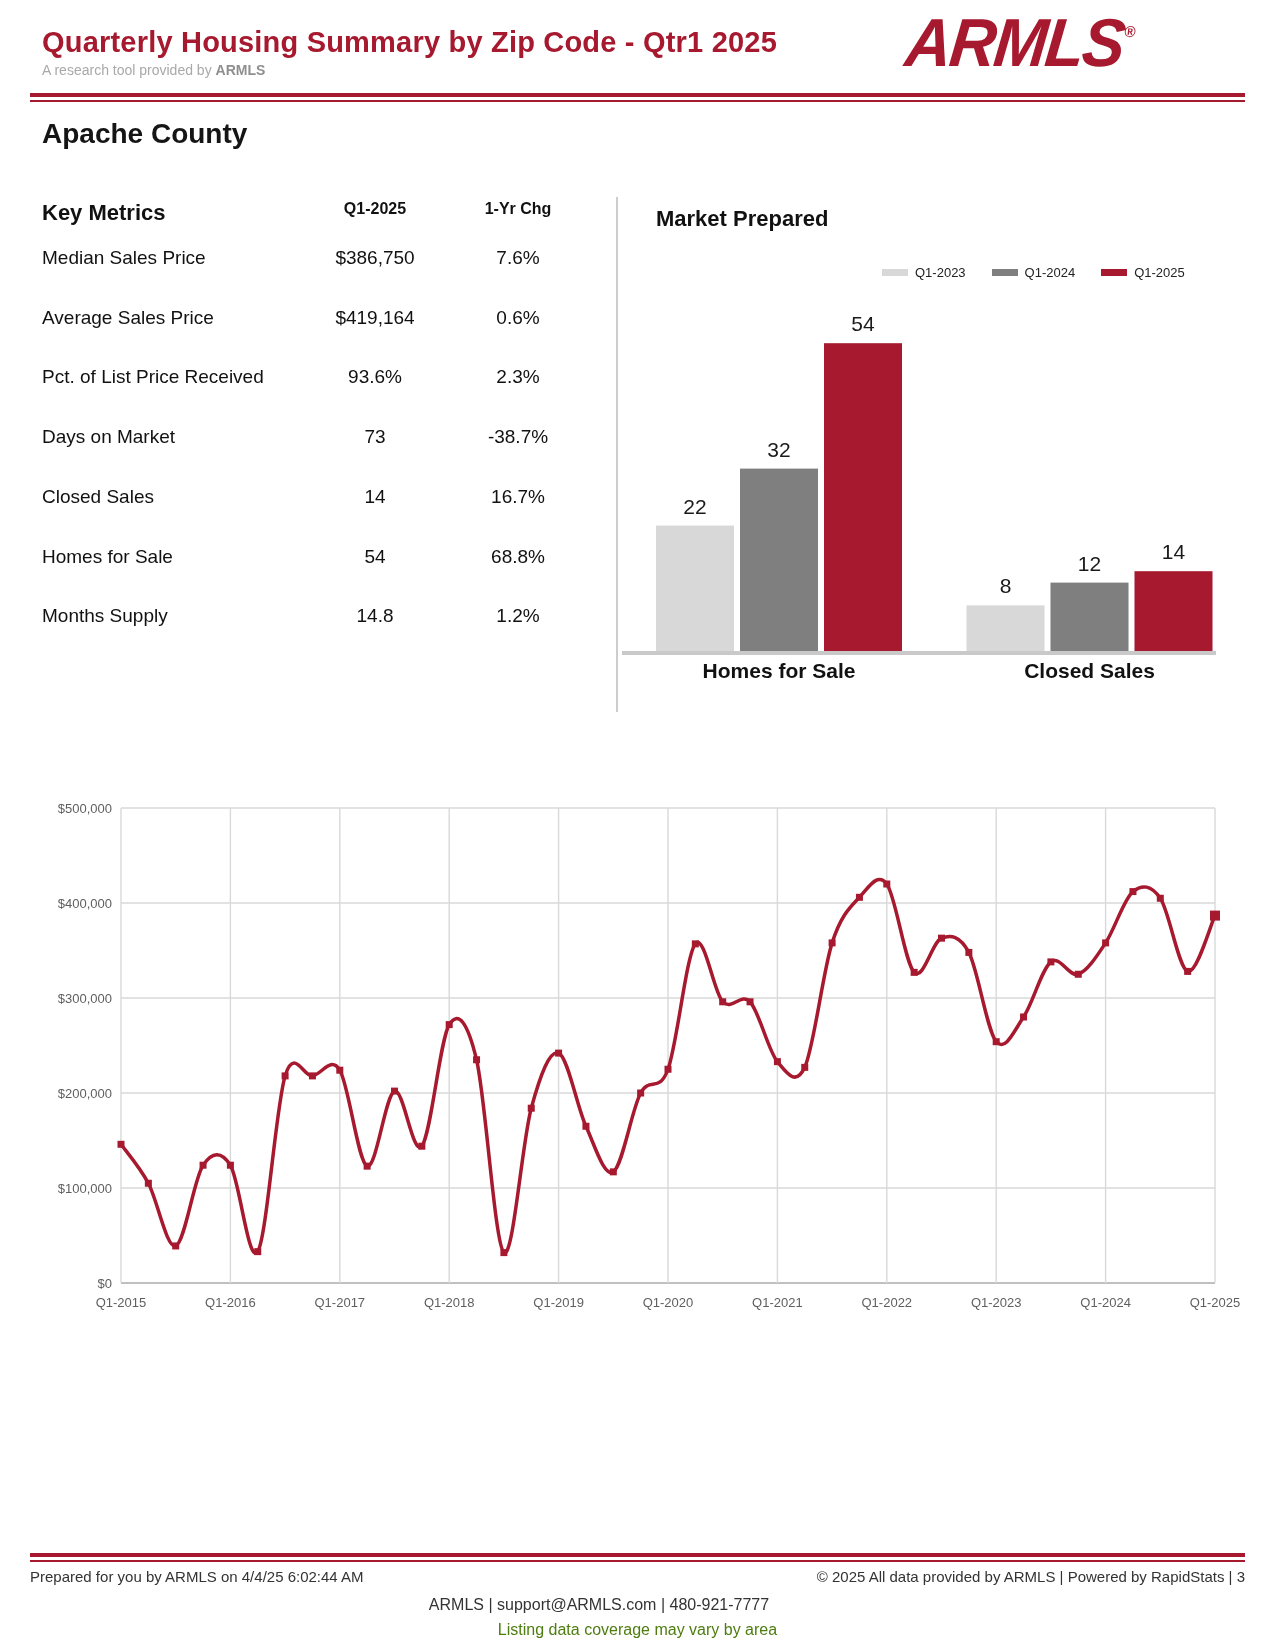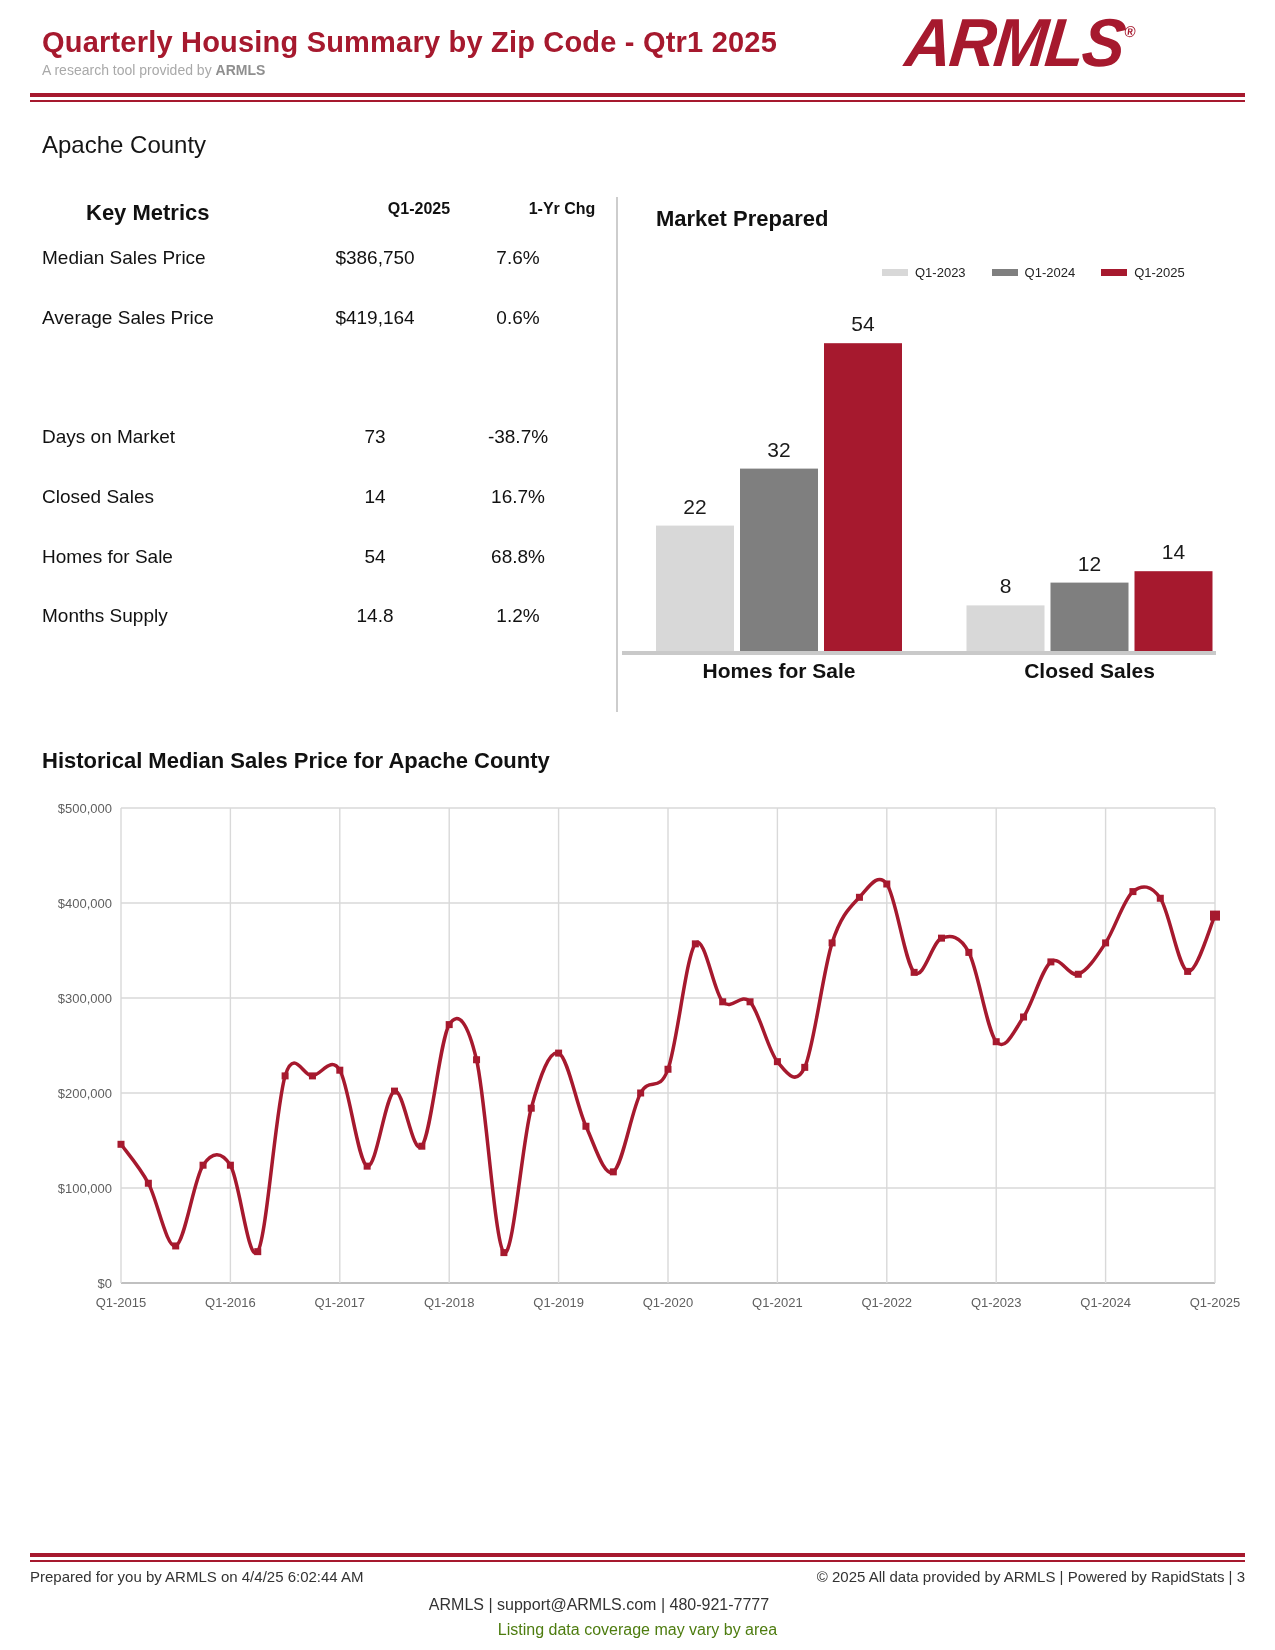--- a/index.html
+++ b/index.html
@@ -12,21 +12,21 @@
   .hdr-sub   { position:absolute; left:42px; top:62px; font-size:14px; color:#A9A9A9; }
   .hdr-sub b { color:#8F8F8F; }
   .logo      { position:absolute; left:902px; top:8px; width:250px; height:72px; color:#A6192E;
                font-size:64px; font-weight:bold; font-style:italic; letter-spacing:-2px;
                transform:skewX(-6deg) scaleY(1.06); transform-origin:left bottom; white-space:nowrap; }
   .logo .reg { font-size:15px; font-style:normal; vertical-align:28px; letter-spacing:0; }
   .rule-thick { position:absolute; left:30px; right:30px; height:4px; background:#A6192E; }
   .rule-thin  { position:absolute; left:30px; right:30px; height:2px; background:#A6192E; }
 
   
-  .county { position:absolute; left:42px; top:131px; font-size:24px; font-weight:normal; color:#151515; }
+  .county { position:absolute; left:42px; top:118px; font-size:28px; font-weight:bold; color:#151515; }
   .metrics { position:absolute; left:42px; top:195px; width:540px; height:460px; }
   .m-row { position:absolute; left:0; width:540px; height:26px; }
   .m-label { position:absolute; left:0; width:290px; font-size:19px; color:#111; }
   .m-val   { position:absolute; left:268px; width:130px; text-align:center; font-size:19px; color:#111; }
   .m-chg   { position:absolute; left:411px; width:130px; text-align:center; font-size:19px; color:#111; }
   .m-head .m-label { font-size:22px; font-weight:bold; }
   .m-head .m-val, .m-head .m-chg { font-size:16px; font-weight:bold; }
 
   .vdivider { position:absolute; left:616px; top:197px; width:2px; height:515px; background:#CDCDCD; }
 
@@ -55,34 +55,39 @@
 
   <div class="hdr-title">Quarterly Housing Summary by Zip Code - Qtr1 2025</div>
   <div class="hdr-sub"><span>A research tool provided by </span><b>ARMLS</b></div>
   <div class="logo"><span>ARMLS</span><span class="reg">®</span></div>
   <div class="rule-thick" style="top:93px"></div>
   <div class="rule-thin" style="top:100px"></div>
 
   <div class="county">Apache County</div>
 
   <div class="metrics" id="metrics">
-      <div class="m-row m-head" style="top: 5px; margin-left: 44px;">
+      <div class="m-row m-head" style="top: 5px;">
         <span class="m-label">Key Metrics</span>
         <span class="m-val">Q1-2025</span>
         <span class="m-chg">1-Yr Chg</span>
       </div>
       <div class="m-row" style="top: 52px;">
         <span class="m-label">Median Sales Price</span>
         <span class="m-val">$386,750</span>
         <span class="m-chg">7.6%</span>
       </div>
       <div class="m-row" style="top: 111.7px;">
         <span class="m-label">Average Sales Price</span>
         <span class="m-val">$419,164</span>
         <span class="m-chg">0.6%</span>
+      </div>
+      <div class="m-row" style="top: 171.4px;">
+        <span class="m-label">Pct. of List Price Received</span>
+        <span class="m-val">93.6%</span>
+        <span class="m-chg">2.3%</span>
       </div>
       <div class="m-row" style="top: 231.1px;">
         <span class="m-label">Days on Market</span>
         <span class="m-val">73</span>
         <span class="m-chg">-38.7%</span>
       </div>
       <div class="m-row" style="top: 290.8px;">
         <span class="m-label">Closed Sales</span>
         <span class="m-val">14</span>
         <span class="m-chg">16.7%</span>
@@ -127,21 +132,20 @@
       <rect x="346.5" y="325.4" width="78" height="45.6" fill="#D8D8D8"></rect>
       <text x="385.5" y="313.4" text-anchor="middle" font-size="21" fill="#1a1a1a" font-family="Liberation Sans, sans-serif">8</text>
       <rect x="430.5" y="302.6" width="78" height="68.4" fill="#7F7F7F"></rect>
       <text x="469.5" y="290.6" text-anchor="middle" font-size="21" fill="#1a1a1a" font-family="Liberation Sans, sans-serif">12</text>
       <rect x="514.5" y="291.2" width="78" height="79.8" fill="#A6192E"></rect>
       <text x="553.5" y="279.2" text-anchor="middle" font-size="21" fill="#1a1a1a" font-family="Liberation Sans, sans-serif">14</text>
       <text x="469.5" y="398" text-anchor="middle" font-size="21" font-weight="bold" fill="#111" font-family="Liberation Sans, sans-serif">Closed Sales</text>
       <rect x="2" y="371" width="594" height="4" fill="#C9C9C9"></rect>
     </svg>
 
-  <div class="hist-title">Historical Median Sales Price for Apache County</div>
   <svg id="line-chart" width="1245" height="585" viewBox="0 0 1245 585">
       <line x1="101" y1="523" x2="1195" y2="523" stroke="#C0C0C0" stroke-width="2"></line>
       <text x="92" y="528" text-anchor="end" font-size="13" fill="#5F5F5F" font-family="Liberation Sans, sans-serif">$0</text>
       <line x1="101" y1="428" x2="1195" y2="428" stroke="#D9D9D9" stroke-width="1.4"></line>
       <text x="92" y="433" text-anchor="end" font-size="13" fill="#5F5F5F" font-family="Liberation Sans, sans-serif">$100,000</text>
       <line x1="101" y1="333" x2="1195" y2="333" stroke="#D9D9D9" stroke-width="1.4"></line>
       <text x="92" y="338" text-anchor="end" font-size="13" fill="#5F5F5F" font-family="Liberation Sans, sans-serif">$200,000</text>
       <line x1="101" y1="238" x2="1195" y2="238" stroke="#D9D9D9" stroke-width="1.4"></line>
       <text x="92" y="243" text-anchor="end" font-size="13" fill="#5F5F5F" font-family="Liberation Sans, sans-serif">$300,000</text>
       <line x1="101" y1="143" x2="1195" y2="143" stroke="#D9D9D9" stroke-width="1.4"></line>

